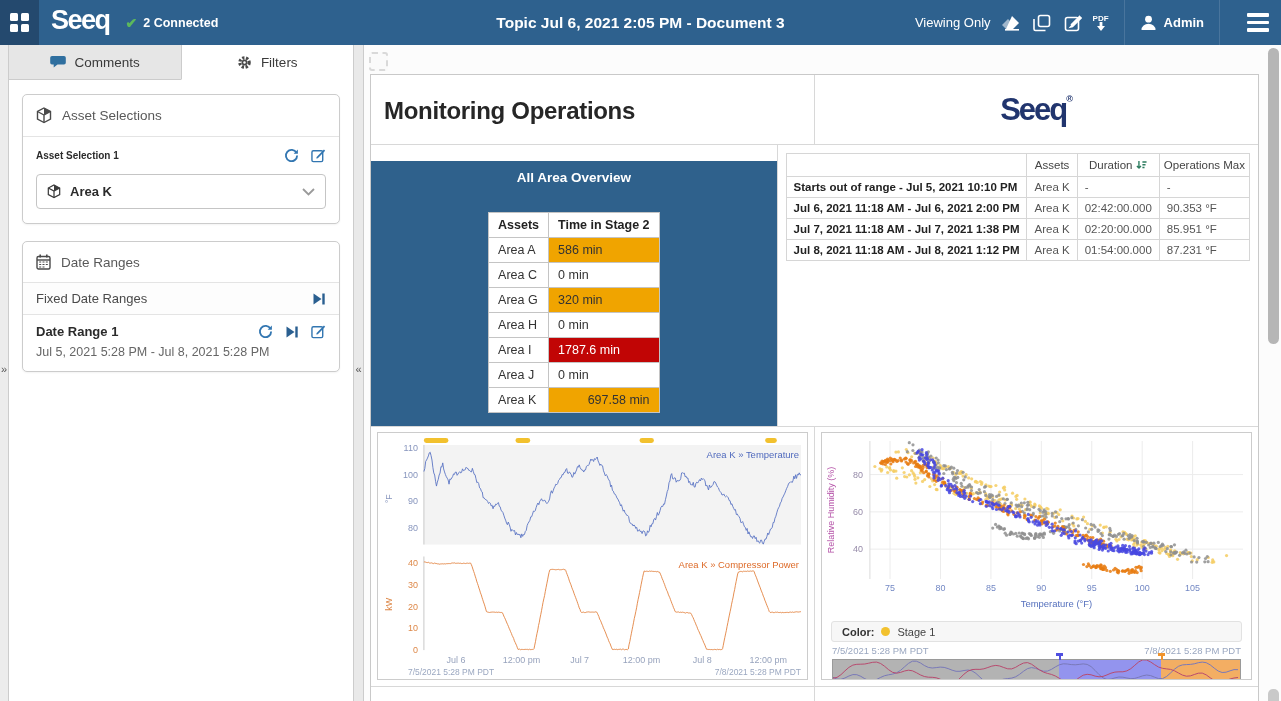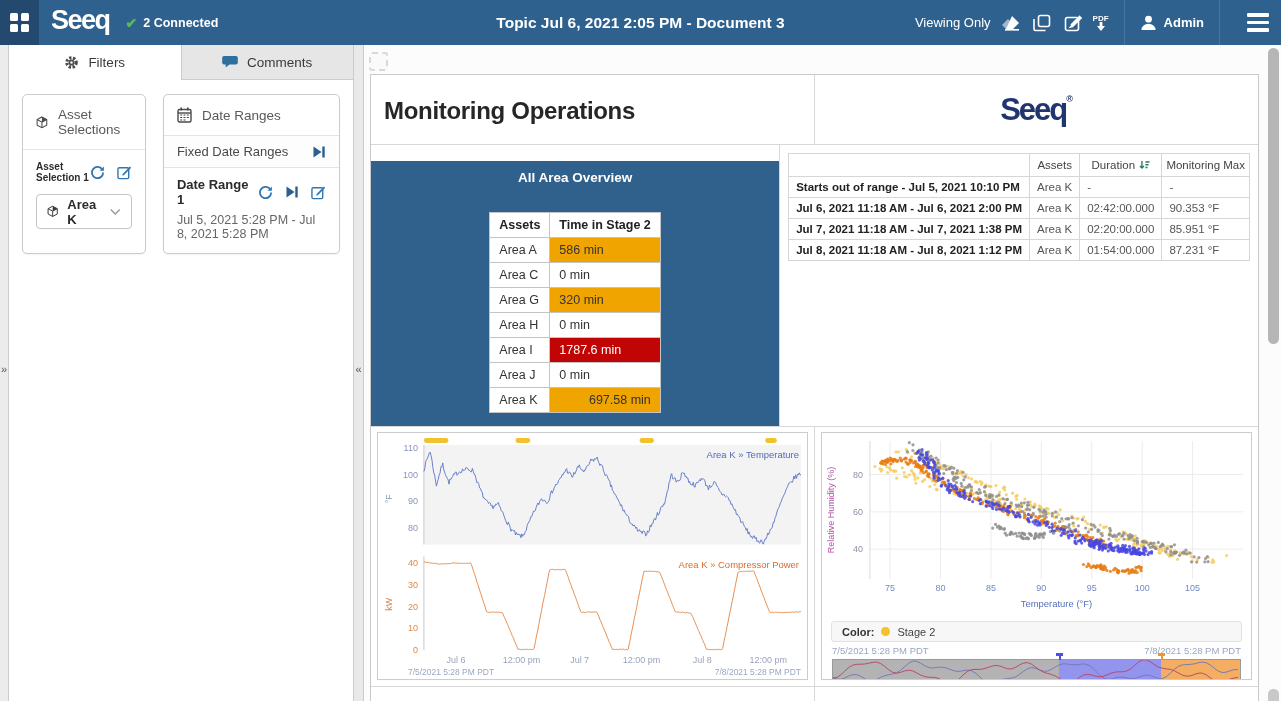--- a/index.html
+++ b/index.html
@@ -29,21 +29,21 @@
   .rail { width:9px; background:#ececec; border-right:1px solid #ccc; position:relative; cursor:pointer; flex:0 0 auto; }
   .rail.right { width:11px; border-left:1px solid #ccc; background:#e9e9e9; }
   .rail .chev { position:absolute; top:318px; left:0; width:100%; text-align:center; font-size:11px; color:#555; }
 
   
   .sidebar { width:344px; background:#fff; flex:0 0 auto; display:flex; flex-direction:column; }
   .tabs { display:flex; height:35px; flex:0 0 auto; }
   .tab { flex:1; display:flex; align-items:center; justify-content:center; gap:9px; font-size:13.5px; color:#3a3a3a; background:#e6e6e6; border-bottom:1px solid #ccc; border-left:1px solid #ccc; cursor:pointer; }
   .tab:first-child { border-left:none; }
   .tab.active { background:#fff; border-bottom:1px solid #fff; }
-  .cards { padding:14px 13px; display:flex; flex-direction:row; gap:17px; }
+  .cards { padding:14px 13px; display:flex; flex-direction:column; gap:17px; }
   .card { border:1px solid #ccc; border-radius:5px; background:#fff; box-shadow:0 1px 2px rgba(0,0,0,.05); }
   .card-header { display:flex; align-items:center; gap:10px; padding:12px 13px; color:#595959; font-size:13.5px; border-bottom:1px solid #e4e4e4; }
   .sel-row { display:flex; align-items:center; padding:11px 13px 9px; }
   .sel-row .t { font-weight:bold; color:#2b2b2b; font-size:10px; }
   .icon-group { margin-left:auto; display:flex; gap:12px; align-items:center; }
   .ic-btn { cursor:pointer; display:flex; }
   .dropdown { margin:2px 13px 14px; border:1px solid #c5c5c5; border-radius:4px; height:35px; display:flex; align-items:center; gap:9px; padding:0 10px; cursor:pointer; background:#fff; }
   .dropdown .t { font-weight:bold; font-size:13px; color:#2b2b2b; }
   .dropdown .chevron { margin-left:auto; }
   .fixed-row { display:flex; align-items:flex-end; padding:8px 13px; border-bottom:1px solid #e4e4e4; color:#4a4a4a; font-size:13px; background:#fdfdfd; }
@@ -164,33 +164,33 @@
   </div>
 </header>
 
 <div class="main">
   <div class="rail">
       <span class="chev">»</span>
     </div>
 
   <aside class="sidebar">
     <div class="tabs">
+      <div class="tab">
+        <svg width="16" height="14" viewBox="0 0 16 14">
+            <path d="M2 1 h12 a1.8 1.8 0 0 1 1.8 1.8 v5 a1.8 1.8 0 0 1 -1.8 1.8 h-6.5 l-3.8 3 v-3 H2 A1.8 1.8 0 0 1 .2 7.8 v-5 A1.8 1.8 0 0 1 2 1 Z" fill="#2f6f9f"></path>
+          </svg>
+        <span>Comments</span>
+      </div>
       <div class="tab active">
         <svg width="15" height="15" viewBox="0 0 16 16">
             <circle cx="8" cy="8" r="5" fill="none" stroke="#4a4a4a" stroke-width="3.4" stroke-dasharray="2.4 1.7"></circle>
             <circle cx="8" cy="8" r="3.1" fill="#4a4a4a"></circle>
             <circle cx="8" cy="8" r="1.3" fill="#fff"></circle>
           </svg>
         <span>Filters</span>
-      </div>
-      <div class="tab">
-        <svg width="16" height="14" viewBox="0 0 16 14">
-            <path d="M2 1 h12 a1.8 1.8 0 0 1 1.8 1.8 v5 a1.8 1.8 0 0 1 -1.8 1.8 h-6.5 l-3.8 3 v-3 H2 A1.8 1.8 0 0 1 .2 7.8 v-5 A1.8 1.8 0 0 1 2 1 Z" fill="#2f6f9f"></path>
-          </svg>
-        <span>Comments</span>
       </div>
     </div>
 
     <div class="cards">
 
       <div class="card">
         <div class="card-header">
           <svg width="16" height="17" viewBox="0 0 16 17">
               <path d="M8 1 L14.5 4.5 V12 L8 15.5 L1.5 12 V4.5 Z" fill="none" stroke="#4a4a4a" stroke-width="1.4"></path>
               <path d="M1.5 4.5 L8 8 L14.5 4.5 M8 8 V15.5" fill="none" stroke="#4a4a4a" stroke-width="1.4"></path>
@@ -351,21 +351,21 @@
                   <col style="width:21%">
                 </colgroup>
               <thead>
                 <tr>
                   <th></th>
                   <th>Assets</th>
                   <th><span>Duration</span><svg class="sort-ic" width="11" height="11" viewBox="0 0 12 12">
                         <path d="M3.2 1 v8 M3.2 9 l-2.2 -2.6 M3.2 9 l2.2 -2.6" stroke="#2c7c5f" stroke-width="1.5" fill="none"></path>
                         <path d="M7 2.2 h4.5 M7 5.2 h3.4 M7 8.2 h2.3" stroke="#2c7c5f" stroke-width="1.5"></path>
                       </svg></th>
-                  <th>Monitoring Max</th>
+                  <th>Operations Max</th>
                 </tr>
               </thead>
               <tbody id="capsule-body">
                   <tr>
                     <td class="rng">Starts out of range - Jul 5, 2021 10:10 PM</td>
                     <td>Area K</td>
                     <td>-</td>
                     <td>-</td>
                   </tr>
                   <tr>
@@ -1578,21 +1578,21 @@
                   <circle cx="305.9" cy="116.4" r="1.6" fill="#4848e0" fill-opacity="0.85"></circle>
                   <circle cx="309.9" cy="120.9" r="1.6" fill="#4848e0" fill-opacity="0.85"></circle>
                   <circle cx="271.3" cy="112.6" r="1.6" fill="#4848e0" fill-opacity="0.85"></circle>
                   <circle cx="315.0" cy="120.0" r="1.6" fill="#4848e0" fill-opacity="0.85"></circle>
                   <text x="235" y="174" text-anchor="middle" font-size="9.5" fill="#5570bd">Temperature (°F)</text>
                   <text x="12" y="77" font-size="9" fill="#b553a8" transform="rotate(-90 12 77)" text-anchor="middle">Relative Humidity (%)</text>
                 </svg>
               <div class="legend-bar">
                 <span class="lc">Color:</span>
                 <span class="legend-dot" id="legend-dot" style="background: rgb(242, 193, 46);"></span>
-                <span>Stage 2</span>
+                <span>Stage 1</span>
               </div>
               <div class="ts-row">
                 <span>7/5/2021 5:28 PM PDT</span>
                 <span>7/8/2021 5:28 PM PDT</span>
               </div>
               <div class="strip" id="range-strip" style="background: linear-gradient(90deg, rgb(179, 179, 179) 0%, rgb(179, 179, 179) 55.5%, rgb(147, 148, 238) 55.5%, rgb(147, 148, 238) 80.5%, rgb(243, 174, 99) 80.5%, rgb(243, 174, 99) 100%);">
                 <svg id="strip-svg" viewBox="0 0 410 24" preserveAspectRatio="none">
                     <path d="M0 17.3 L4 19.1 L8 19.3 L12 18.0 L16 16.0 L20 14.6 L24 14.7 L28 16.3 L32 18.7 L36 20.4 L40 20.6 L44 19.4 L48 17.4 L52 15.7 L56 14.8 L60 14.1 L64 12.8 L68 10.4 L72 6.9 L76 3.4 L80 1.2 L84 1.2 L88 2.9 L92 5.5 L96 7.4 L100 8.0 L104 7.6 L108 7.1 L112 7.4 L116 8.6 L120 10.2 L124 11.3 L128 11.3 L132 10.5 L136 10.0 L140 10.8 L144 13.4 L148 17.1 L152 20.7 L156 22.9 L160 23.1 L164 21.8 L168 20.2 L172 19.1 L176 18.6 L180 18.1 L184 16.8 L188 14.3 L192 11.2 L196 8.6 L200 7.6 L204 8.3 L208 9.9 L212 11.2 L216 11.1 L220 9.4 L224 6.9 L228 4.8 L232 3.8 L236 4.0 L240 4.6 L244 4.8 L248 4.4 L252 3.9 L256 4.4 L260 6.6 L264 10.4 L268 14.6 L272 17.9 L276 19.4 L280 19.1 L284 17.9 L288 17.0 L292 17.2 L296 18.0 L300 18.7 L304 18.4 L308 17.2 L312 15.8 L316 15.0 L320 15.6 L324 17.2 L328 18.6 L332 18.6 L336 16.5 L340 13.0 L344 9.2 L348 6.3 L352 4.9 L356 4.6 L360 4.4 L364 3.8 L368 2.7 L372 2.1 L376 2.7 L380 4.9 L384 8.1 L388 11.0 L392 12.5 L396 12.2 L400 10.8 L404 9.6 L408 9.7 " fill="none" stroke="#7878b8" stroke-width="1"></path>
                     <path d="M0 18.2 L4 17.4 L8 14.7 L12 10.9 L16 7.4 L20 5.1 L24 4.3 L28 4.2 L32 4.0 L36 3.2 L40 2.3 L44 2.1 L48 3.5 L52 6.3 L56 9.7 L60 12.3 L64 13.2 L68 12.4 L72 11.0 L76 10.2 L80 10.8 L84 12.7 L88 14.9 L92 16.5 L96 17.2 L100 17.3 L104 17.8 L108 19.2 L112 21.3 L116 23.1 L120 23.4 L124 21.6 L128 18.1 L132 14.1 L136 11.1 L140 9.6 L144 9.3 L148 9.4 L152 8.8 L156 7.5 L160 6.1 L164 5.4 L168 6.0 L172 7.5 L176 8.8 L180 8.9 L184 7.3 L188 4.9 L192 3.0 L196 2.6 L200 4.2 L204 7.0 L208 9.9 L212 12.1 L216 13.4 L220 14.4 L224 16.0 L228 18.3 L232 20.9 L236 22.6 L240 22.5 L244 20.6 L248 17.7 L252 15.2 L256 14.3 L260 14.8 L264 16.1 L268 16.8 L272 16.4 L276 14.9 L280 13.2 L284 12.1 L288 11.8 L292 11.8 L296 10.9 L300 8.7 L304 5.3 L308 1.9 L312 -0.1 L316 -0.0 L320 2.0 L324 4.7 L328 7.1 L332 8.3 L336 8.9 L340 9.4 L344 10.8 L348 13.0 L352 15.1 L356 16.2 L360 15.9 L364 14.5 L368 13.2 L372 13.1 L376 14.9 L380 17.8 L384 20.5 L388 22.0 L392 21.9 L396 20.5 L400 19.0 L404 18.0 L408 17.5 " fill="none" stroke="#b84a6e" stroke-width="1"></path>
                   </svg>

